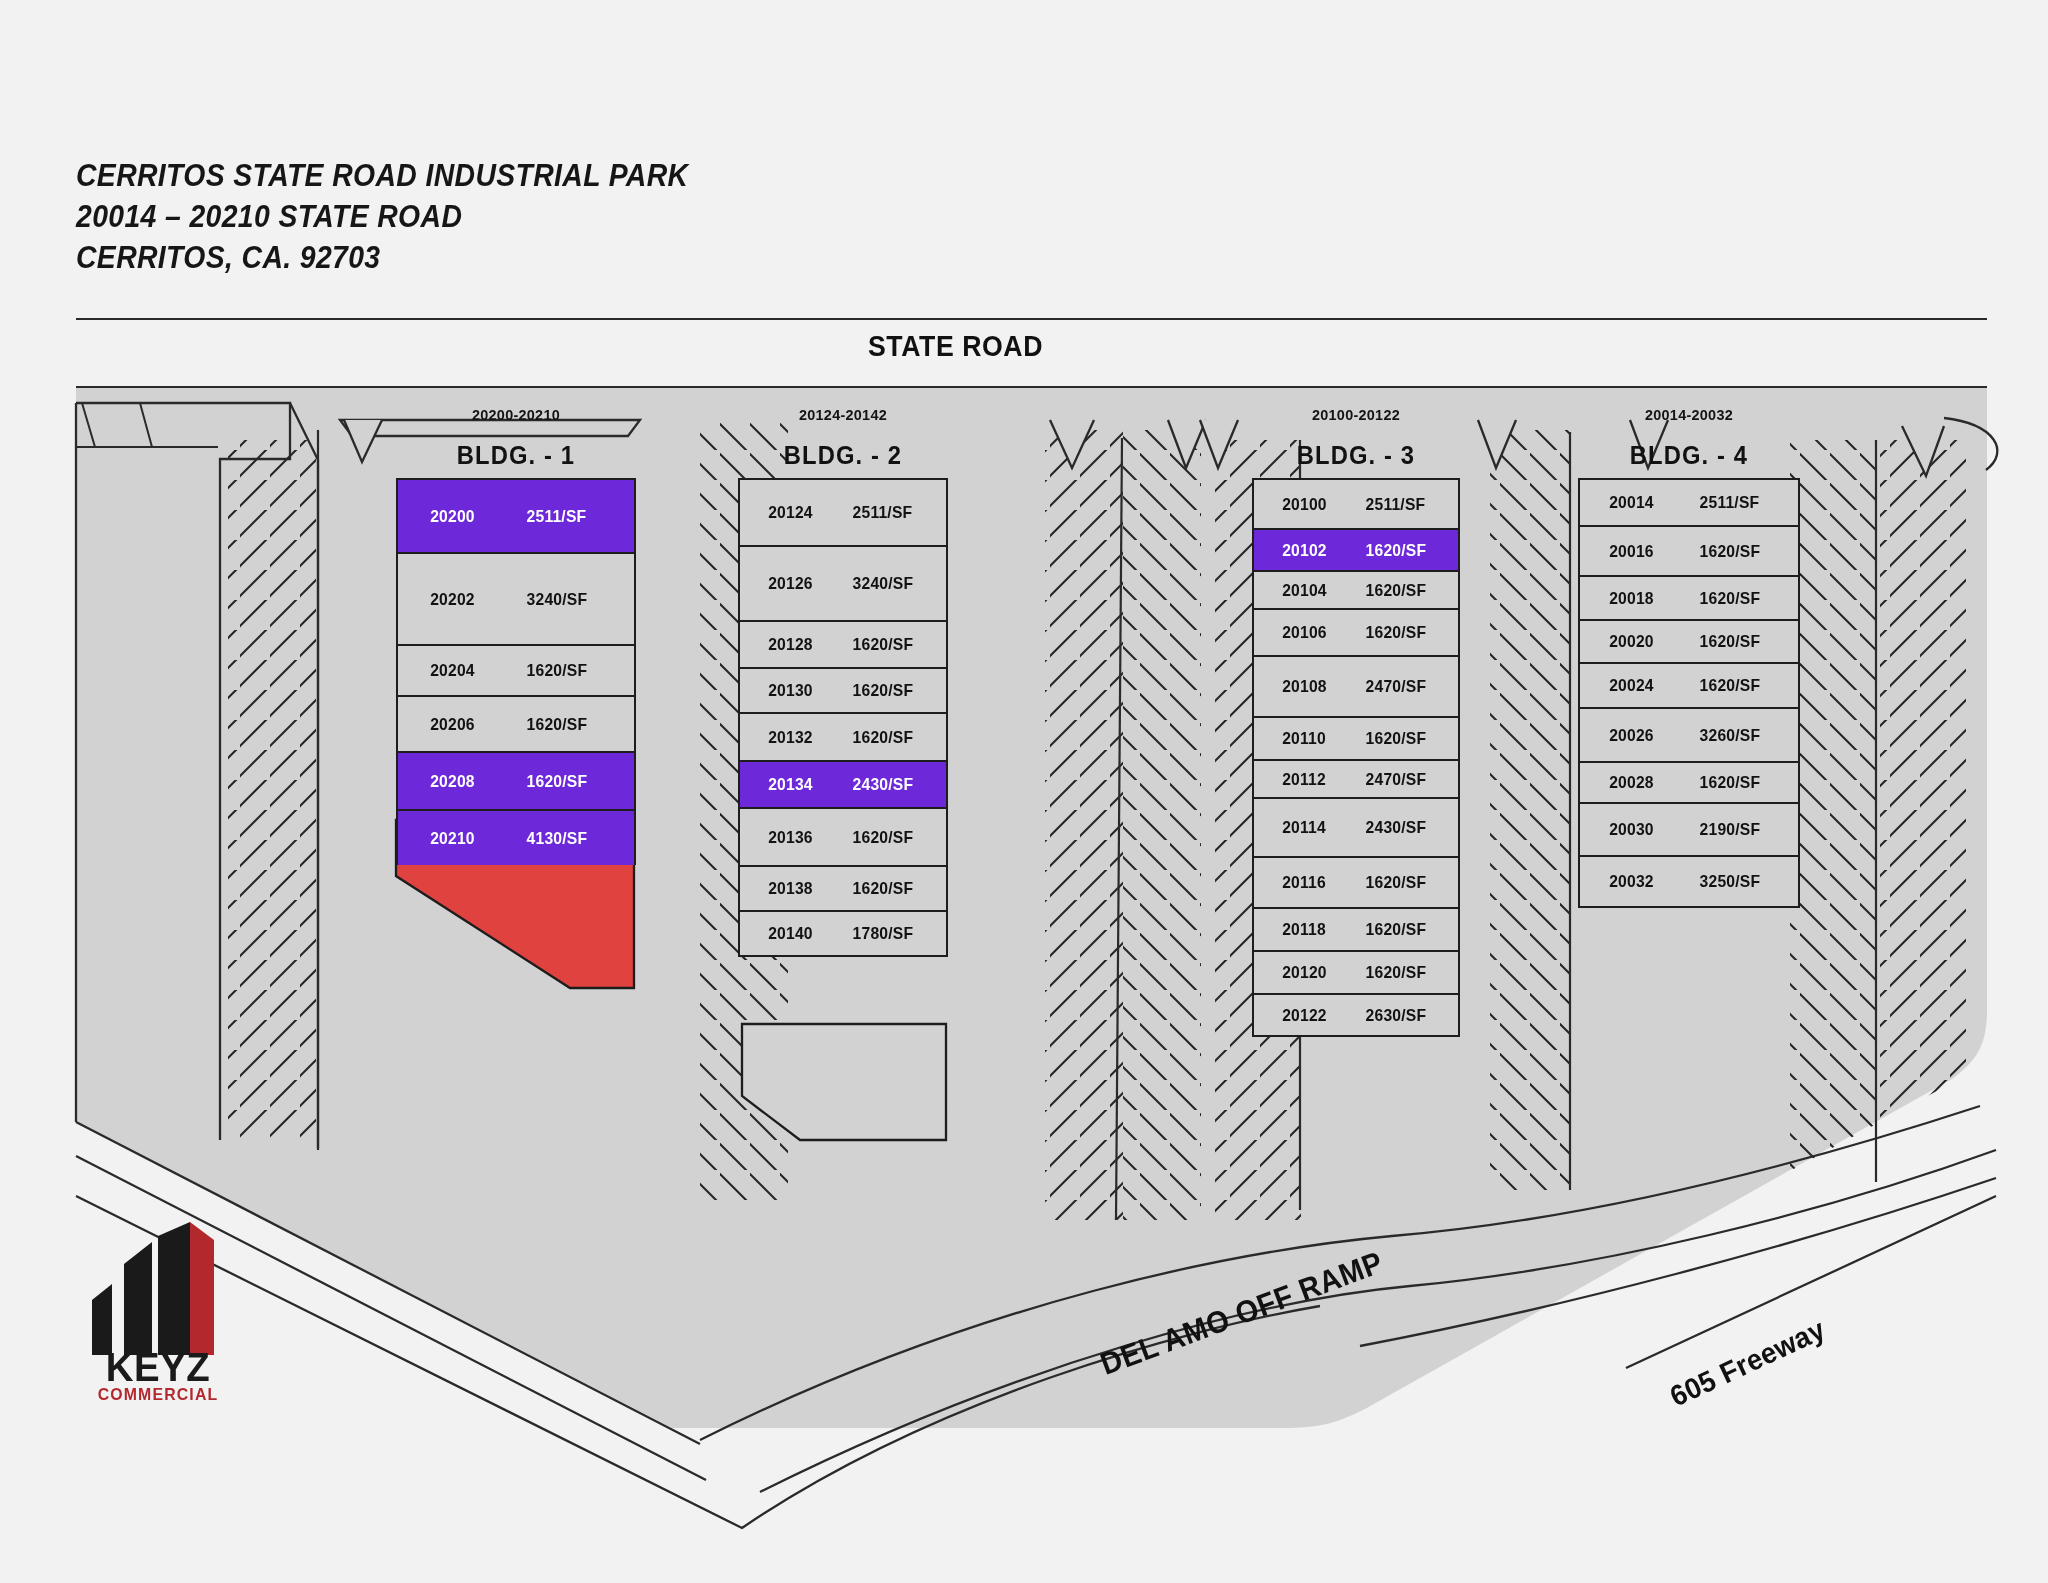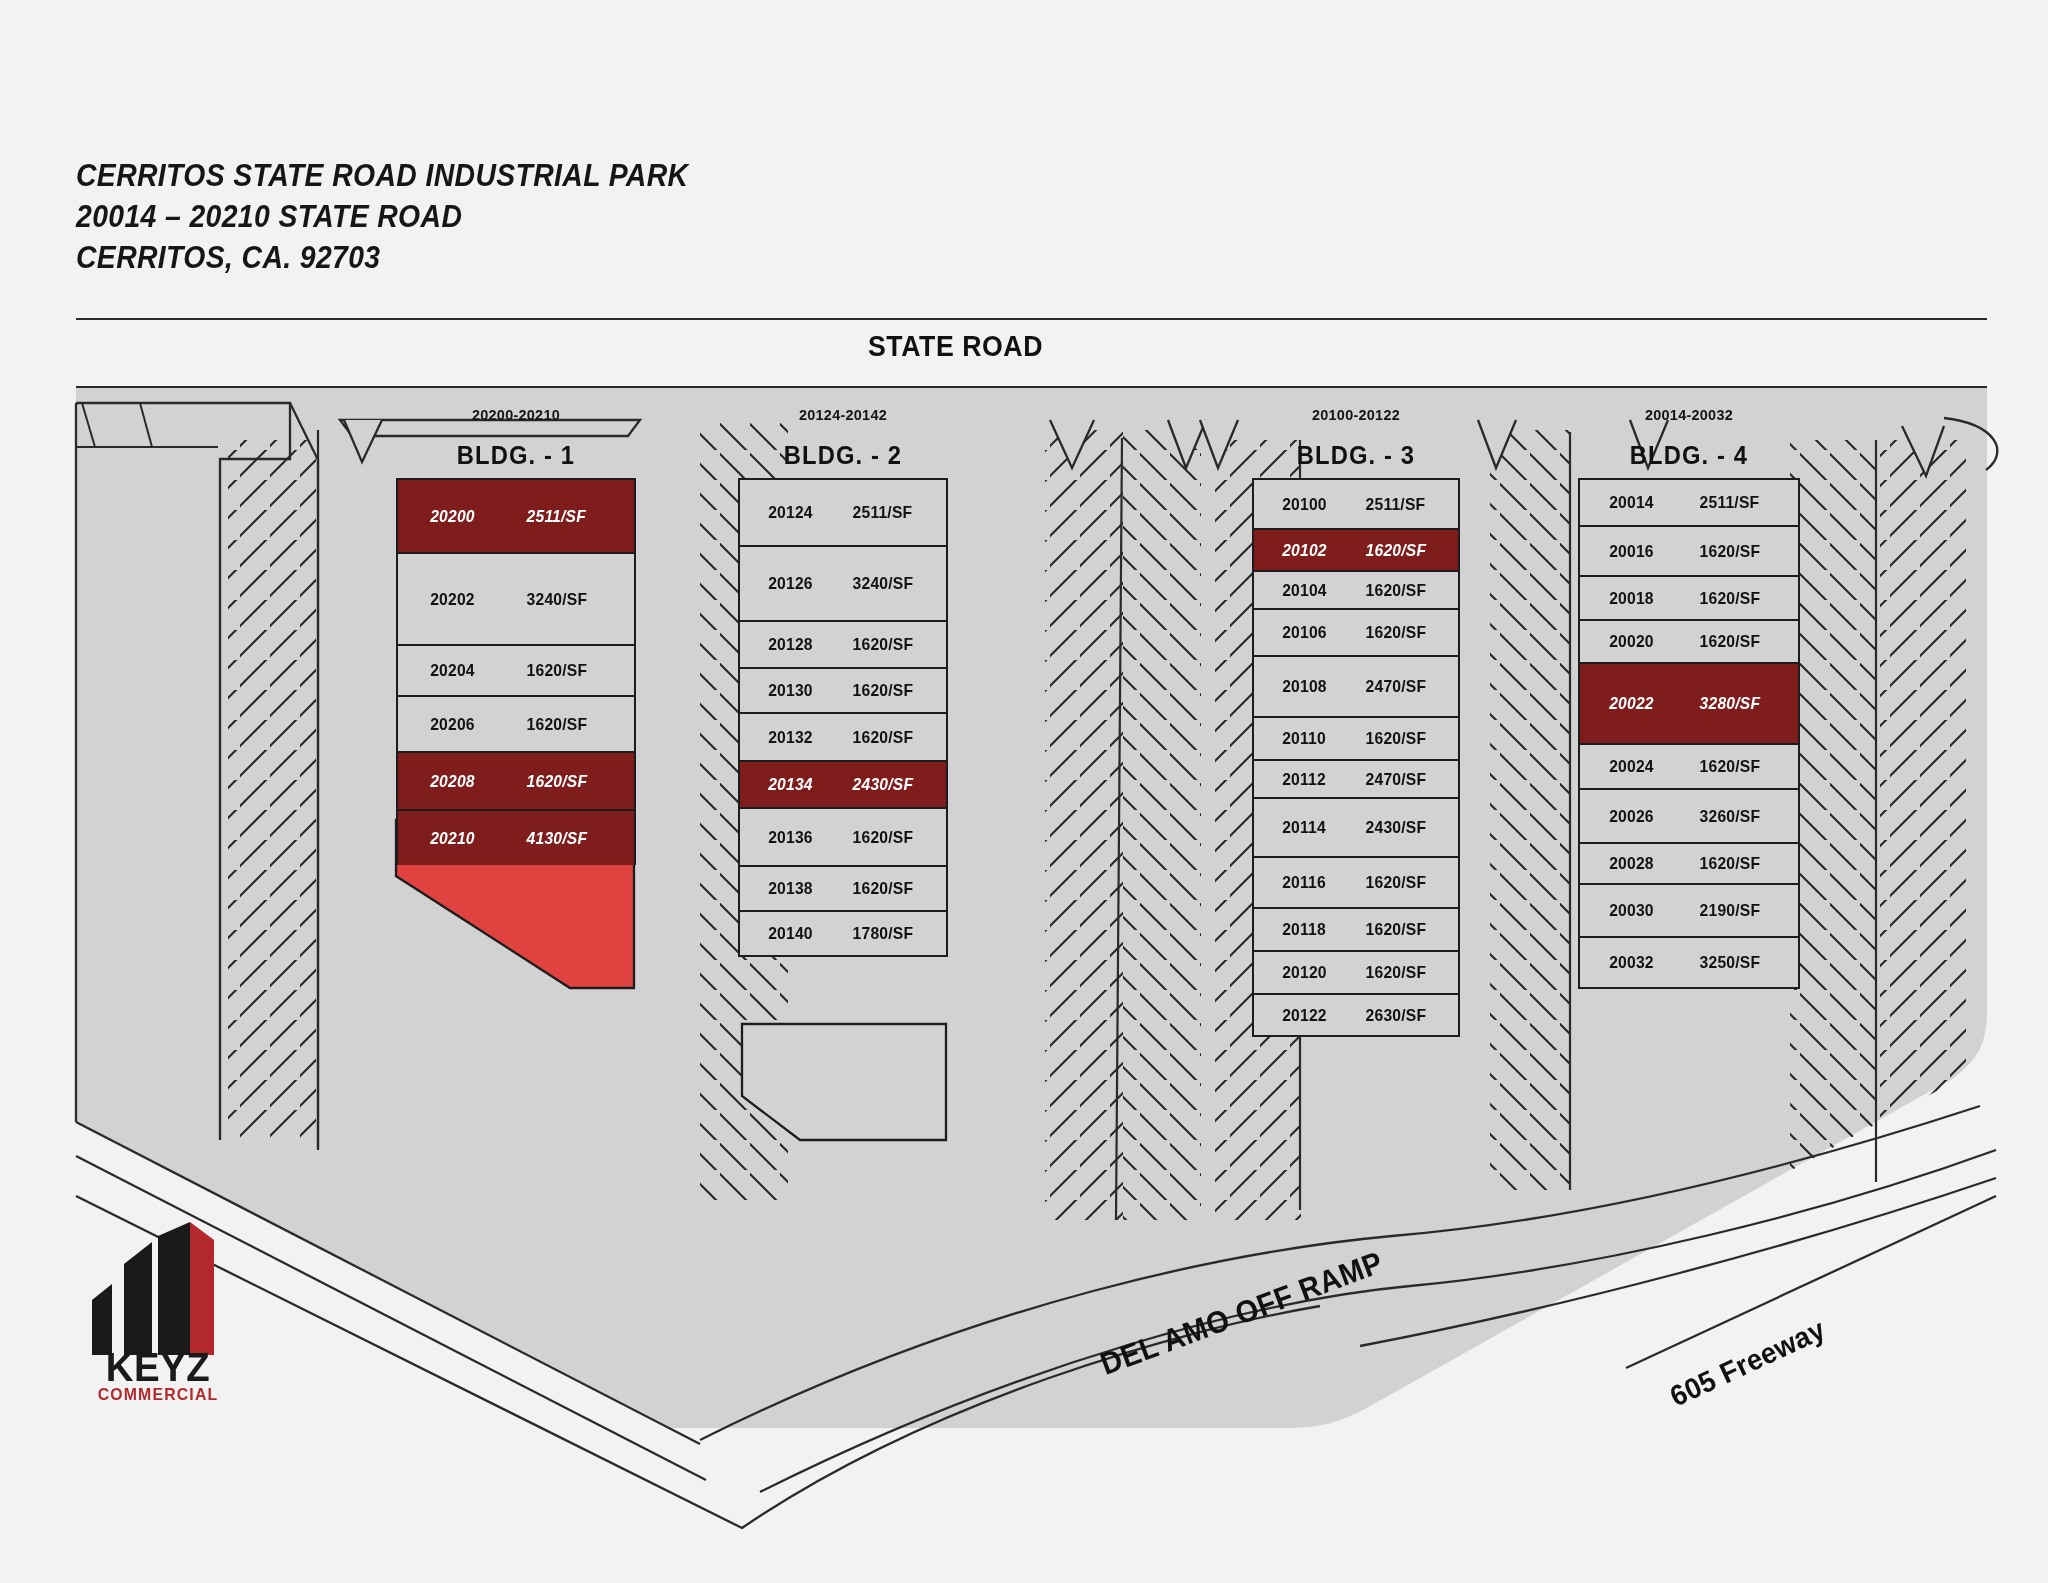--- a/index.html
+++ b/index.html
@@ -59,21 +59,21 @@
     transform: scaleX(0.95);
   }
   .units { position: absolute; top: 72px; left: 0; width: 100%; }
 
   .unit {
     position: relative; display: flex; align-items: center;
     border: 2.1px solid #1d1d1d; border-bottom: none;
     background: #d2d2d2;
   }
   .unit:last-child { border-bottom: 2.1px solid #1d1d1d; }
-  .unit.red { background: #7f1d1d; border-color: #1d1d1d; z-index: 3; font-style: italic; }
+  .unit.red { background: #6d28d9; border-color: #1d1d1d; z-index: 3; }
   .unit.red + .unit { border-top-color: #1d1d1d; }
 
   .unit .u-num {
     position: absolute; left: 13%; font-size: 16.5px; font-weight: 700;
     color: #121212; letter-spacing: 0.2px; white-space: nowrap;
     transform: scaleX(0.95);
   }
   .unit .u-sf {
     position: absolute; left: 54%; font-size: 16.5px; font-weight: 700;
     color: #121212; letter-spacing: 0.2px; white-space: nowrap;
@@ -369,24 +369,20 @@
         <span class="u-sf">1620/SF</span>
       </div>
       <div class="unit" style="height:44px">
         <span class="u-num">20018</span>
         <span class="u-sf">1620/SF</span>
       </div>
       <div class="unit" style="height:43px">
         <span class="u-num">20020</span>
         <span class="u-sf">1620/SF</span>
       </div>
-      <div class="unit red" style="height:81px">
-        <span class="u-num">20022</span>
-        <span class="u-sf">3280/SF</span>
-      </div>
       <div class="unit" style="height:45px">
         <span class="u-num">20024</span>
         <span class="u-sf">1620/SF</span>
       </div>
       <div class="unit" style="height:54px">
         <span class="u-num">20026</span>
         <span class="u-sf">3260/SF</span>
       </div>
       <div class="unit" style="height:41px">
         <span class="u-num">20028</span>

